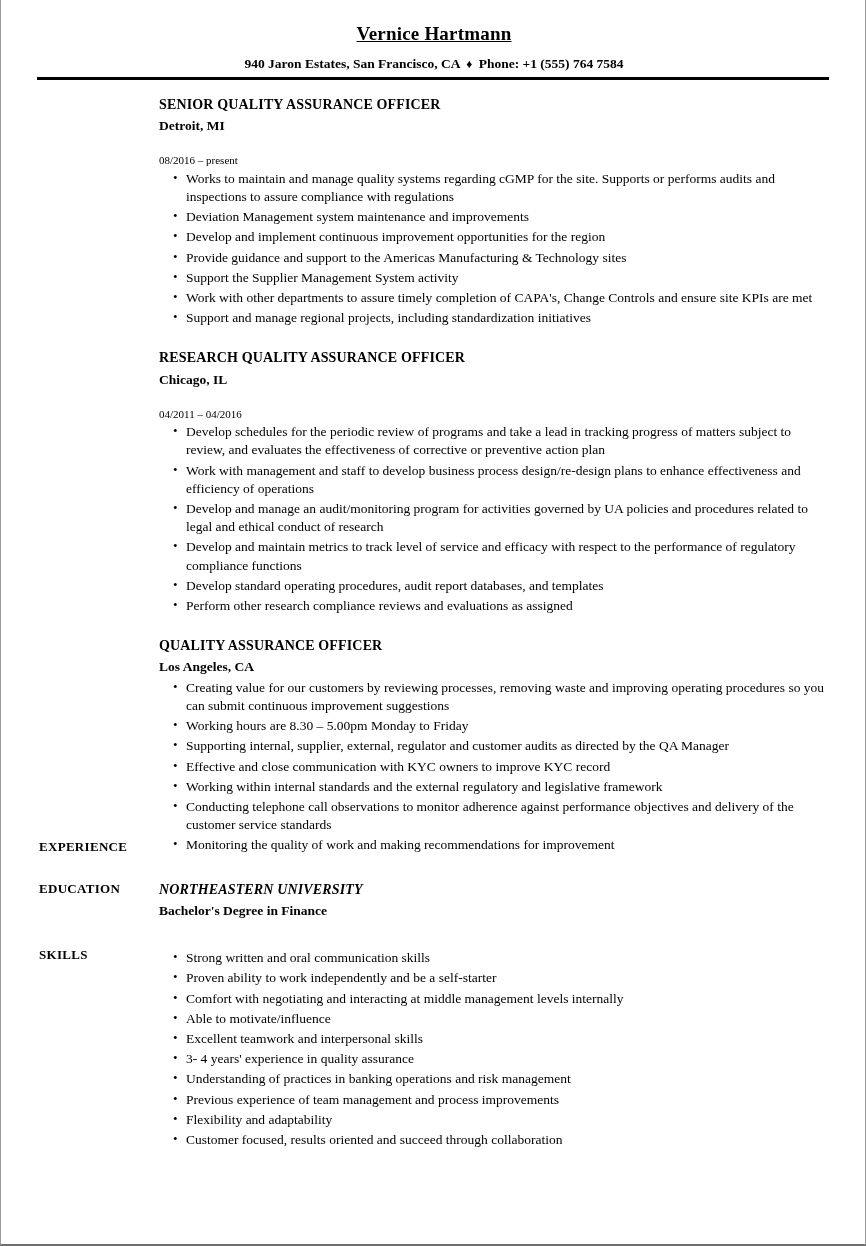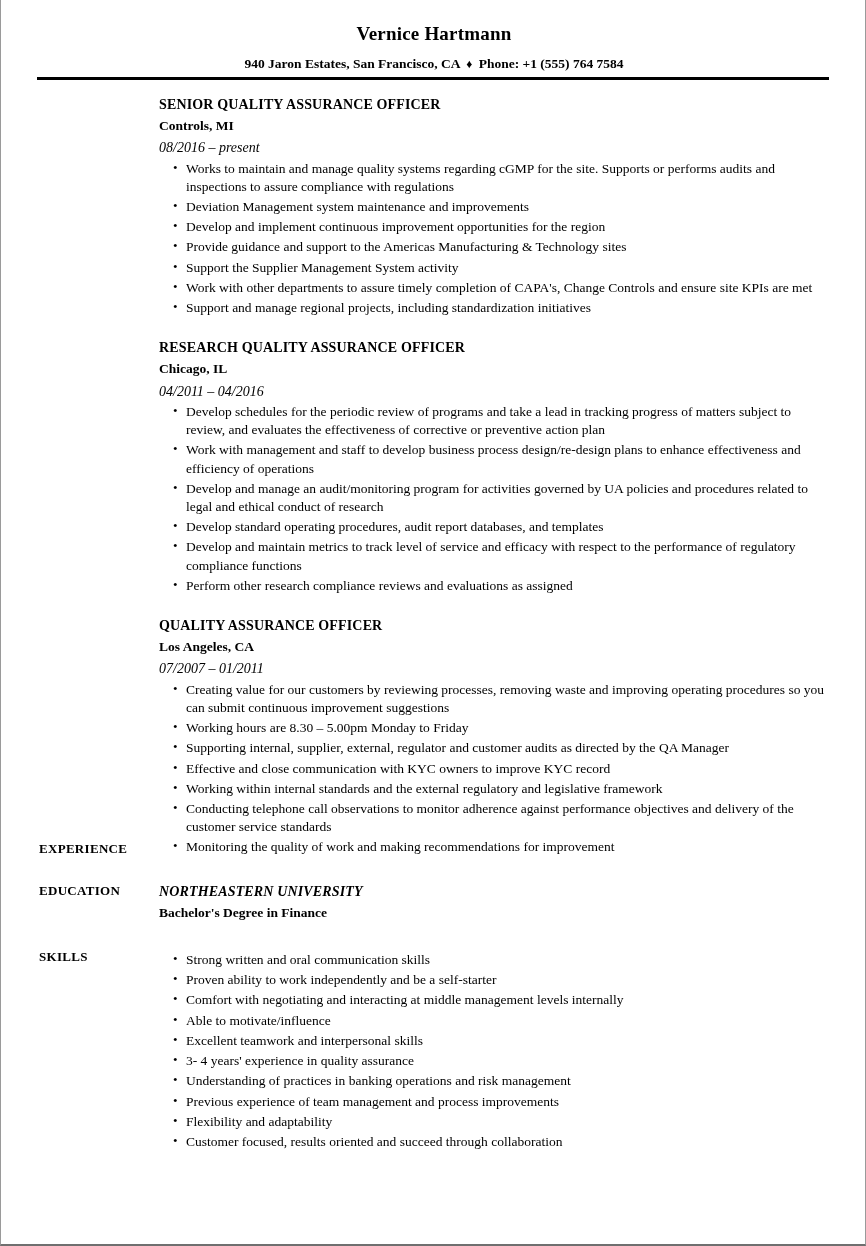--- a/index.html
+++ b/index.html
@@ -34,20 +34,21 @@
   .resume-header {
     padding-top: 22px;
     text-align: center;
   }
   .candidate-name {
     font-size: 19px;
     font-weight: bold;
     letter-spacing: 0.2px;
     line-height: 1.25;
     margin: 0;
+    text-decoration: underline;
   }
   .contact-line {
     margin: 10px 0 0 0;
     font-size: 13.5px;
     font-weight: bold;
     line-height: 1.2;
     white-space: nowrap;
   }
   .contact-sep {
     display: inline-block;
@@ -100,24 +101,23 @@
     line-height: 1.3;
     margin: 0;
   }
   .job-location {
     font-size: 13.5px;
     font-weight: bold;
     line-height: 1.35;
     margin: 3px 0 0 0;
   }
   .job-dates {
-    font-size: 14px;
+    font-size: 11px;
     line-height: 1.3;
-    margin: 4px 0 0 0;
-    font-style: italic;
+    margin: 18px 0 0 0;
   }
 
   
   ul.bullets {
     list-style: none;
     margin: 2px 0 0 0;
     padding: 0;
   }
   ul.bullets li {
     position: relative;
@@ -176,51 +176,50 @@
     <div class="resume-body">
 
       <div class="section section-experience">
         <div class="section-label-col">
           <div class="section-label">EXPERIENCE</div>
         </div>
         <div class="section-content-col">
 
           <div class="job">
             <div class="job-title">SENIOR QUALITY ASSURANCE OFFICER</div>
-            <div class="job-location">Controls, MI</div>
+            <div class="job-location">Detroit, MI</div>
             <div class="job-dates">08/2016 – present</div>
             <ul class="bullets">
               <li>Works to maintain and manage quality systems regarding cGMP for the site. Supports or performs audits and inspections to assure compliance with regulations</li>
               <li>Deviation Management system maintenance and improvements</li>
               <li>Develop and implement continuous improvement opportunities for the region</li>
               <li>Provide guidance and support to the Americas Manufacturing &amp; Technology sites</li>
               <li>Support the Supplier Management System activity</li>
               <li>Work with other departments to assure timely completion of CAPA's, Change Controls and ensure site KPIs are met</li>
               <li>Support and manage regional projects, including standardization initiatives</li>
             </ul>
           </div>
 
           <div class="job">
             <div class="job-title">RESEARCH QUALITY ASSURANCE OFFICER</div>
             <div class="job-location">Chicago, IL</div>
             <div class="job-dates">04/2011 – 04/2016</div>
             <ul class="bullets">
               <li>Develop schedules for the periodic review of programs and take a lead in tracking progress of matters subject to review, and evaluates the effectiveness of corrective or preventive action plan</li>
               <li>Work with management and staff to develop business process design/re-design plans to enhance effectiveness and efficiency of operations</li>
               <li>Develop and manage an audit/monitoring program for activities governed by UA policies and procedures related to legal and ethical conduct of research</li>
+              <li>Develop and maintain metrics to track level of service and efficacy with respect to the performance of regulatory compliance functions</li>
               <li>Develop standard operating procedures, audit report databases, and templates</li>
-              <li>Develop and maintain metrics to track level of service and efficacy with respect to the performance of regulatory compliance functions</li>
               <li>Perform other research compliance reviews and evaluations as assigned</li>
             </ul>
           </div>
 
           <div class="job">
             <div class="job-title">QUALITY ASSURANCE OFFICER</div>
             <div class="job-location">Los Angeles, CA</div>
-            <div class="job-dates">07/2007 – 01/2011</div>
             <ul class="bullets">
               <li>Creating value for our customers by reviewing processes, removing waste and improving operating procedures so you can submit continuous improvement suggestions</li>
               <li>Working hours are 8.30 – 5.00pm Monday to Friday</li>
               <li>Supporting internal, supplier, external, regulator and customer audits as directed by the QA Manager</li>
               <li>Effective and close communication with KYC owners to improve KYC record</li>
               <li>Working within internal standards and the external regulatory and legislative framework</li>
               <li>Conducting telephone call observations to monitor adherence against performance objectives and delivery of the customer service standards</li>
               <li>Monitoring the quality of work and making recommendations for improvement</li>
             </ul>
           </div>

